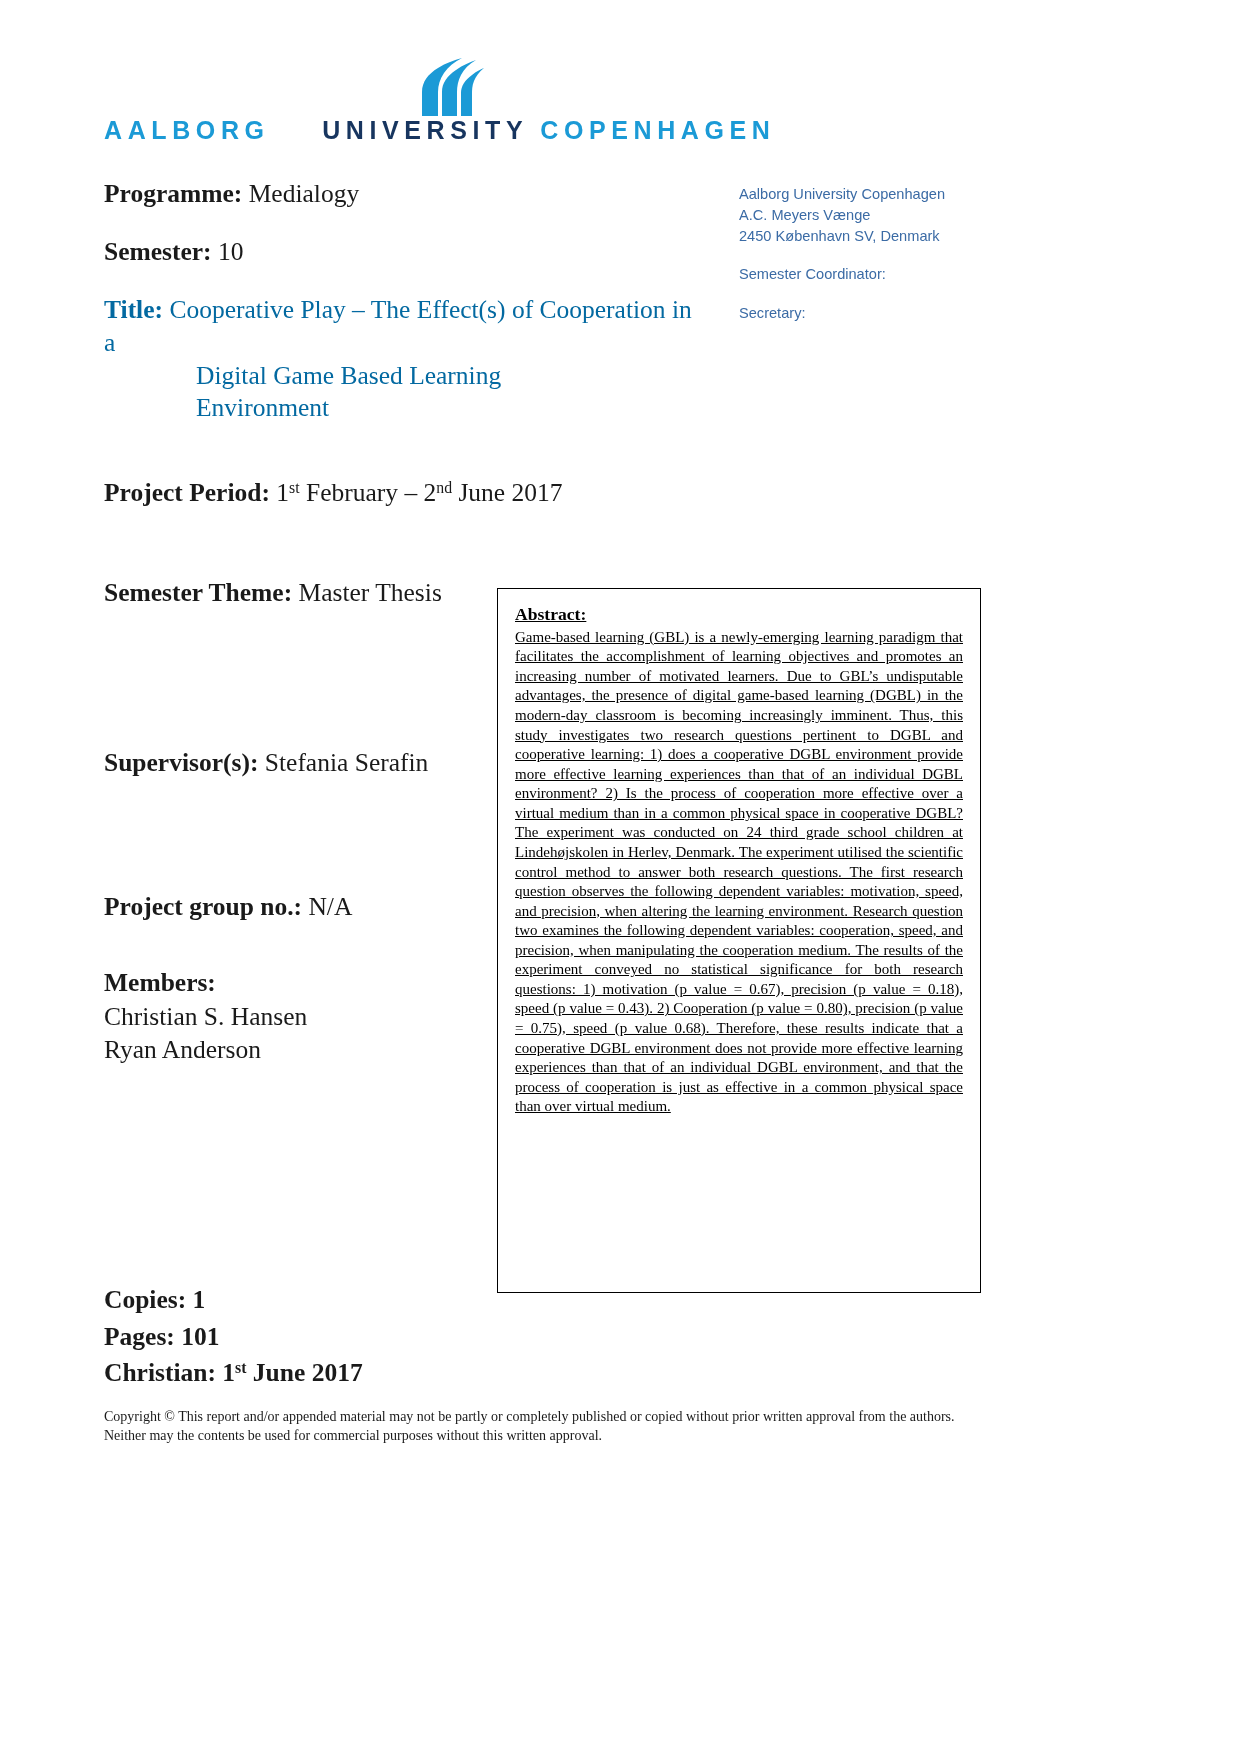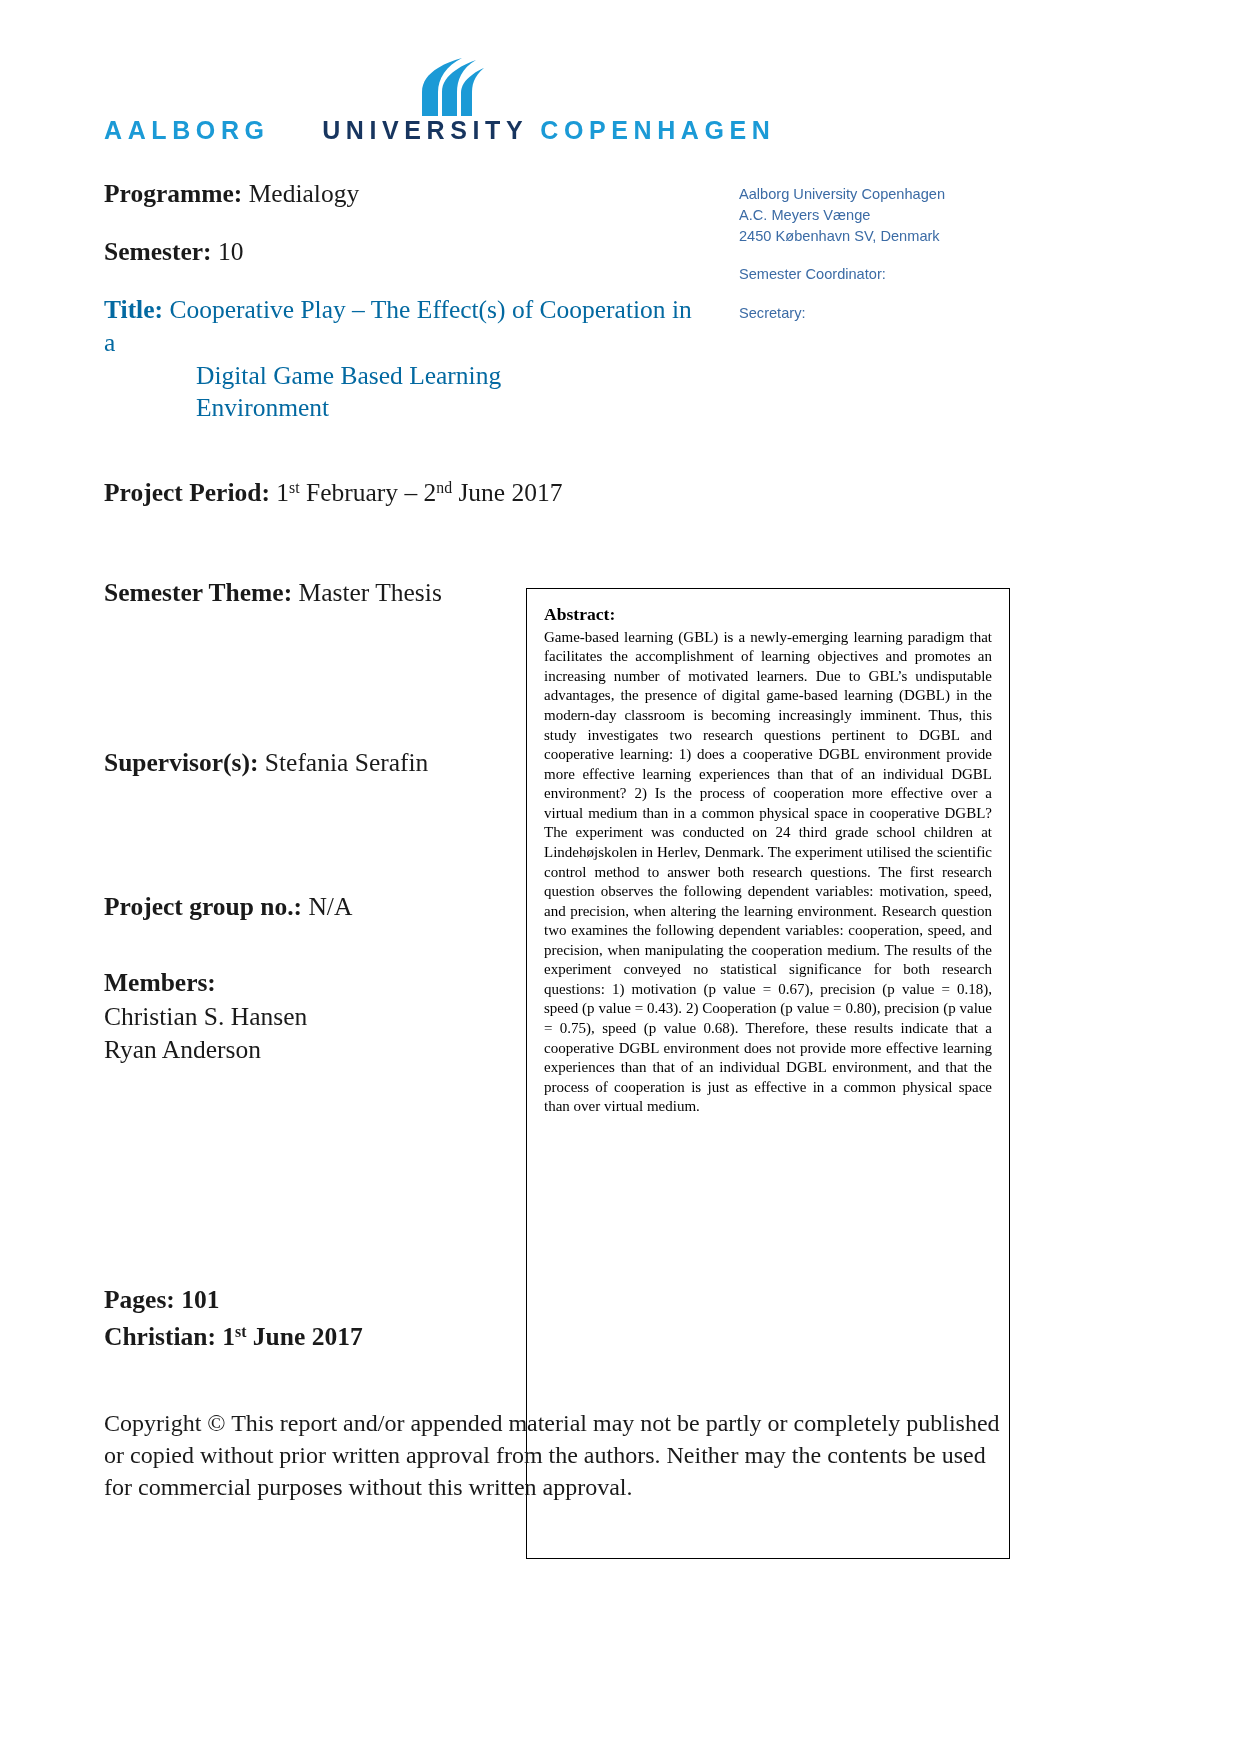--- a/index.html
+++ b/index.html
@@ -99,27 +99,28 @@
     font-size: 14.6px;
     line-height: 1.45;
     color: #3b6ba5;
   }
   .address .grp { margin-bottom: 17px; }
   .address .line { display: block; }
 
   
   .abstract-box {
     position: absolute;
-    left: 526px;
+    left: 497px;
     top: 588px;
     width: 484px;
-    height: 971px;
+    height: 705px;
     border: 1.6px solid #000000;
     box-sizing: border-box;
     padding: 14px 17px 10px 17px;
+    text-decoration: underline;
   }
   .abstract-title {
     font-size: 17.6px;
     font-weight: bold;
     line-height: 1.35;
     margin-bottom: 1px;
     color: #000;
   }
   .abstract-body {
     font-size: 15px;
@@ -142,21 +143,21 @@
     line-height: 1.44;
     color: #1a1a1a;
   }
 
   
   .copyright {
     position: absolute;
     left: 104px;
     top: 1408px;
     width: 896px;
-    font-size: 24px;
+    font-size: 14px;
     line-height: 1.33;
     color: #1a1a1a;
   }
 </style>
 </head>
 <body>
 
 <div class="page">
 
   <div class="logo-block">
@@ -241,20 +242,24 @@
     <div class="grp">Secretary:</div>
   </div>
 
   <div class="abstract-box">
     <div class="abstract-title">Abstract:</div>
     <div class="abstract-body">Game-based learning (GBL) is a newly-emerging learning paradigm that facilitates the accomplishment of learning objectives and promotes an increasing number of motivated learners. Due to GBL’s undisputable advantages, the presence of digital game-based learning (DGBL) in the modern-day classroom is becoming increasingly imminent. Thus, this study investigates two research questions pertinent to DGBL and cooperative learning: 1) does a cooperative DGBL environment provide more effective learning experiences than that of an individual DGBL environment? 2) Is the process of cooperation more effective over a virtual medium than in a common physical space in cooperative DGBL? The experiment was conducted on 24 third grade school children at Lindehøjskolen in Herlev, Denmark. The experiment utilised the scientific control method to answer both research questions. The first research question observes the following dependent variables: motivation, speed, and precision, when altering the learning environment. Research question two examines the following dependent variables: cooperation, speed, and precision, when manipulating the cooperation medium. The results of the experiment conveyed no statistical significance for both research questions: 1) motivation (p value = 0.67), precision (p value = 0.18), speed (p value = 0.43). 2) Cooperation (p value = 0.80), precision (p value = 0.75), speed (p value 0.68). Therefore, these results indicate that a cooperative DGBL environment does not provide more effective learning experiences than that of an individual DGBL environment, and that the process of cooperation is just as effective in a common physical space than over virtual medium.</div>
   </div>
 
   <div class="bottom-fields">
     <div class="bf-row">
+      <span>Copies:</span>
+      <span>1</span>
+    </div>
+    <div class="bf-row">
       <span>Pages:</span>
       <span>101</span>
     </div>
     <div class="bf-row">
       <span>Christian:</span>
       <span><span>1</span><sup>st</sup><span> June 2017</span></span>
     </div>
   </div>
 
   <div class="copyright">Copyright © This report and/or appended material may not be partly or completely published or copied without prior written approval from the authors. Neither may the contents be used for commercial purposes without this written approval.</div>

